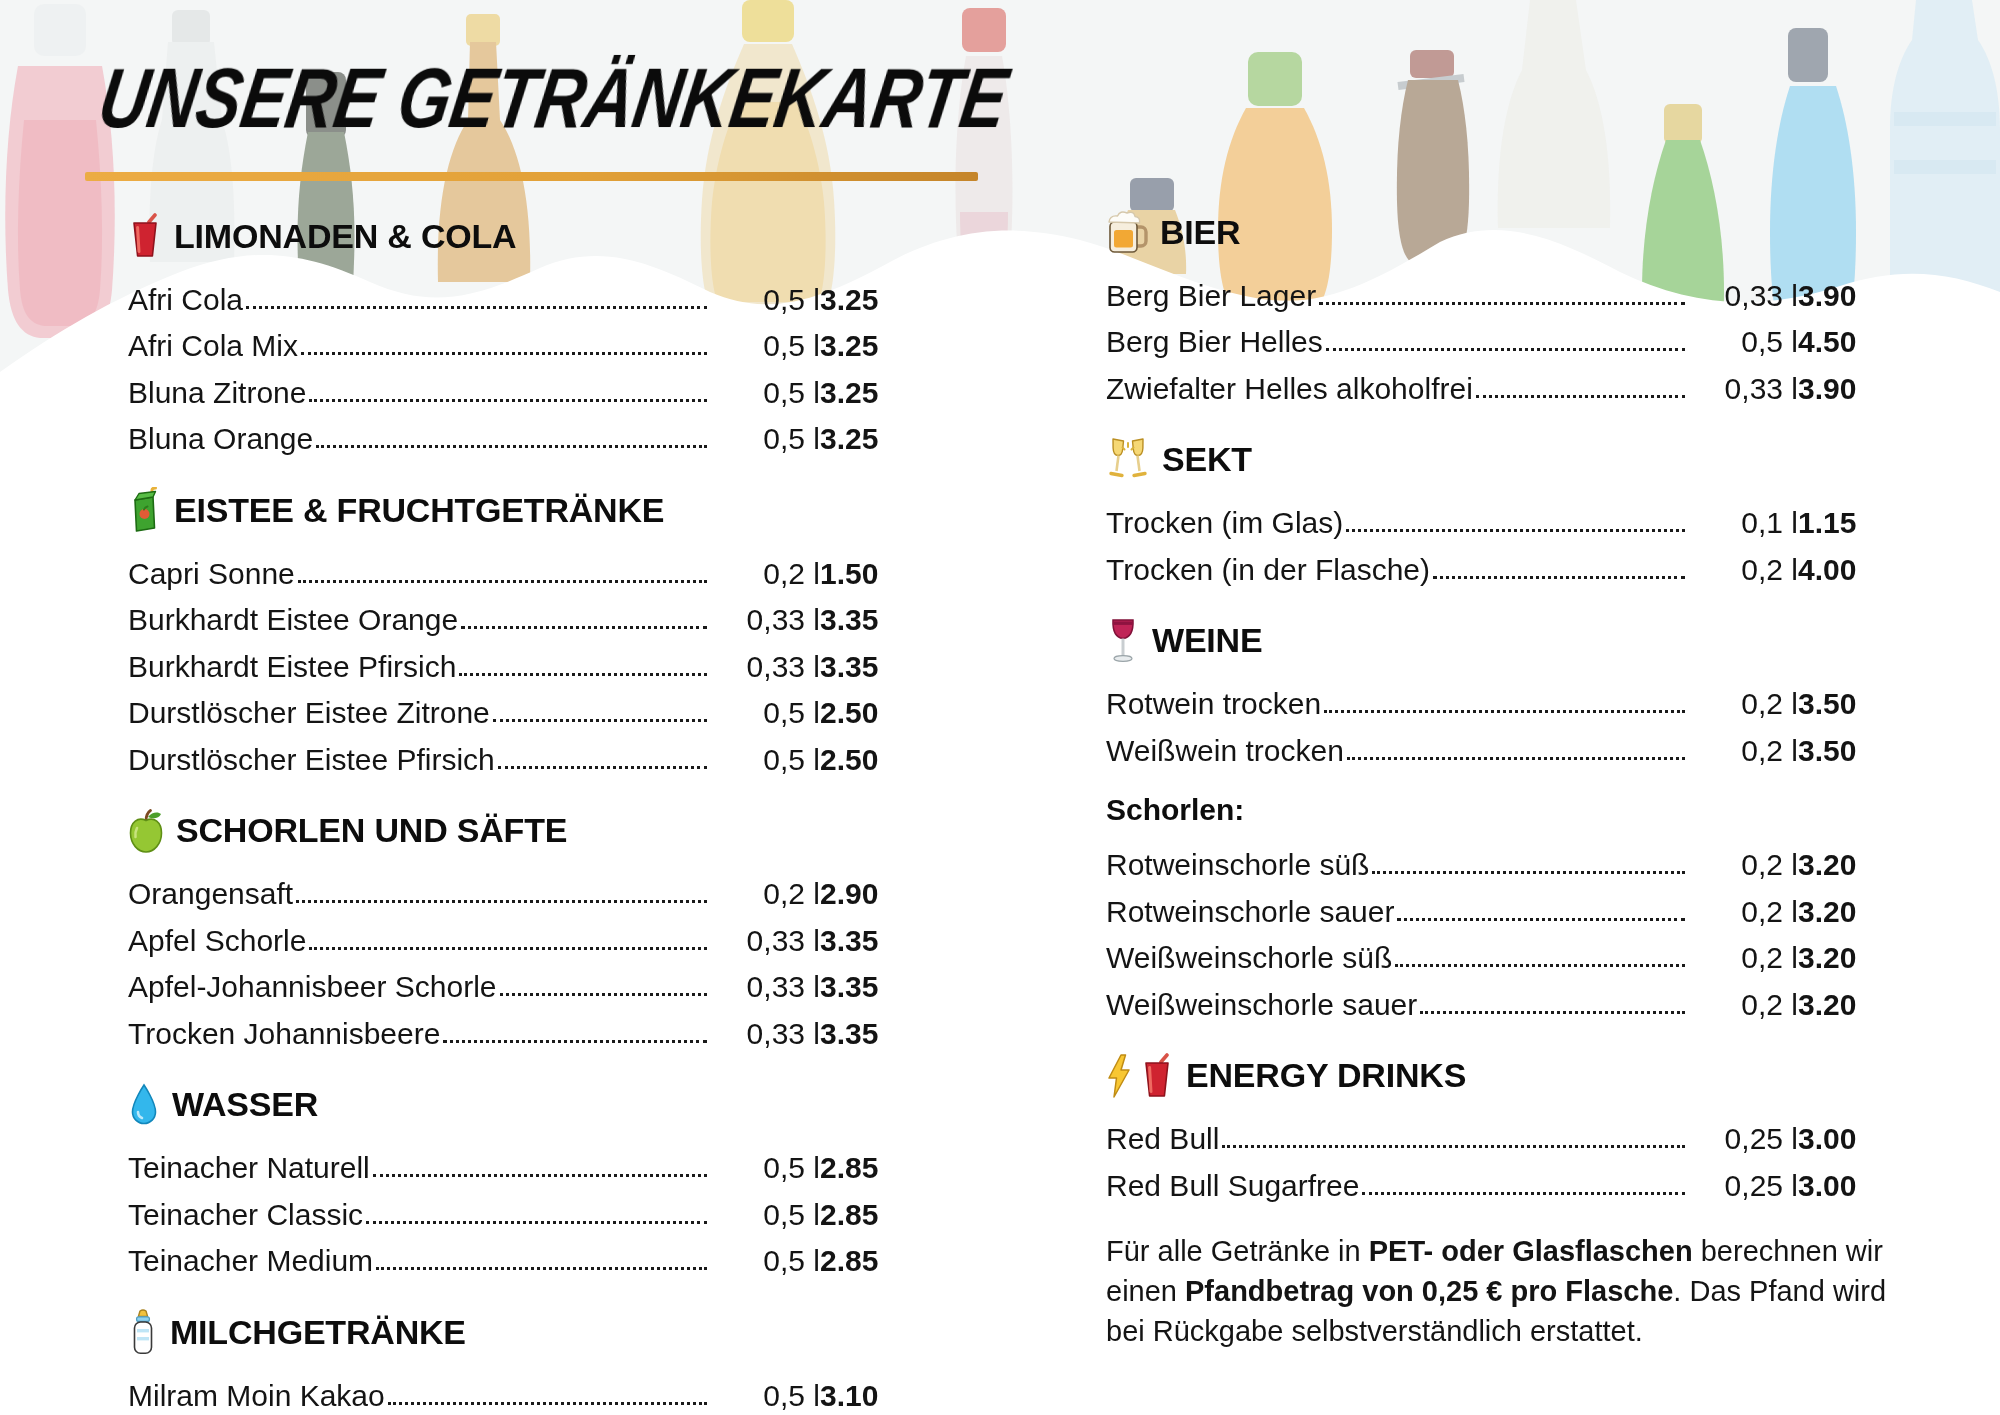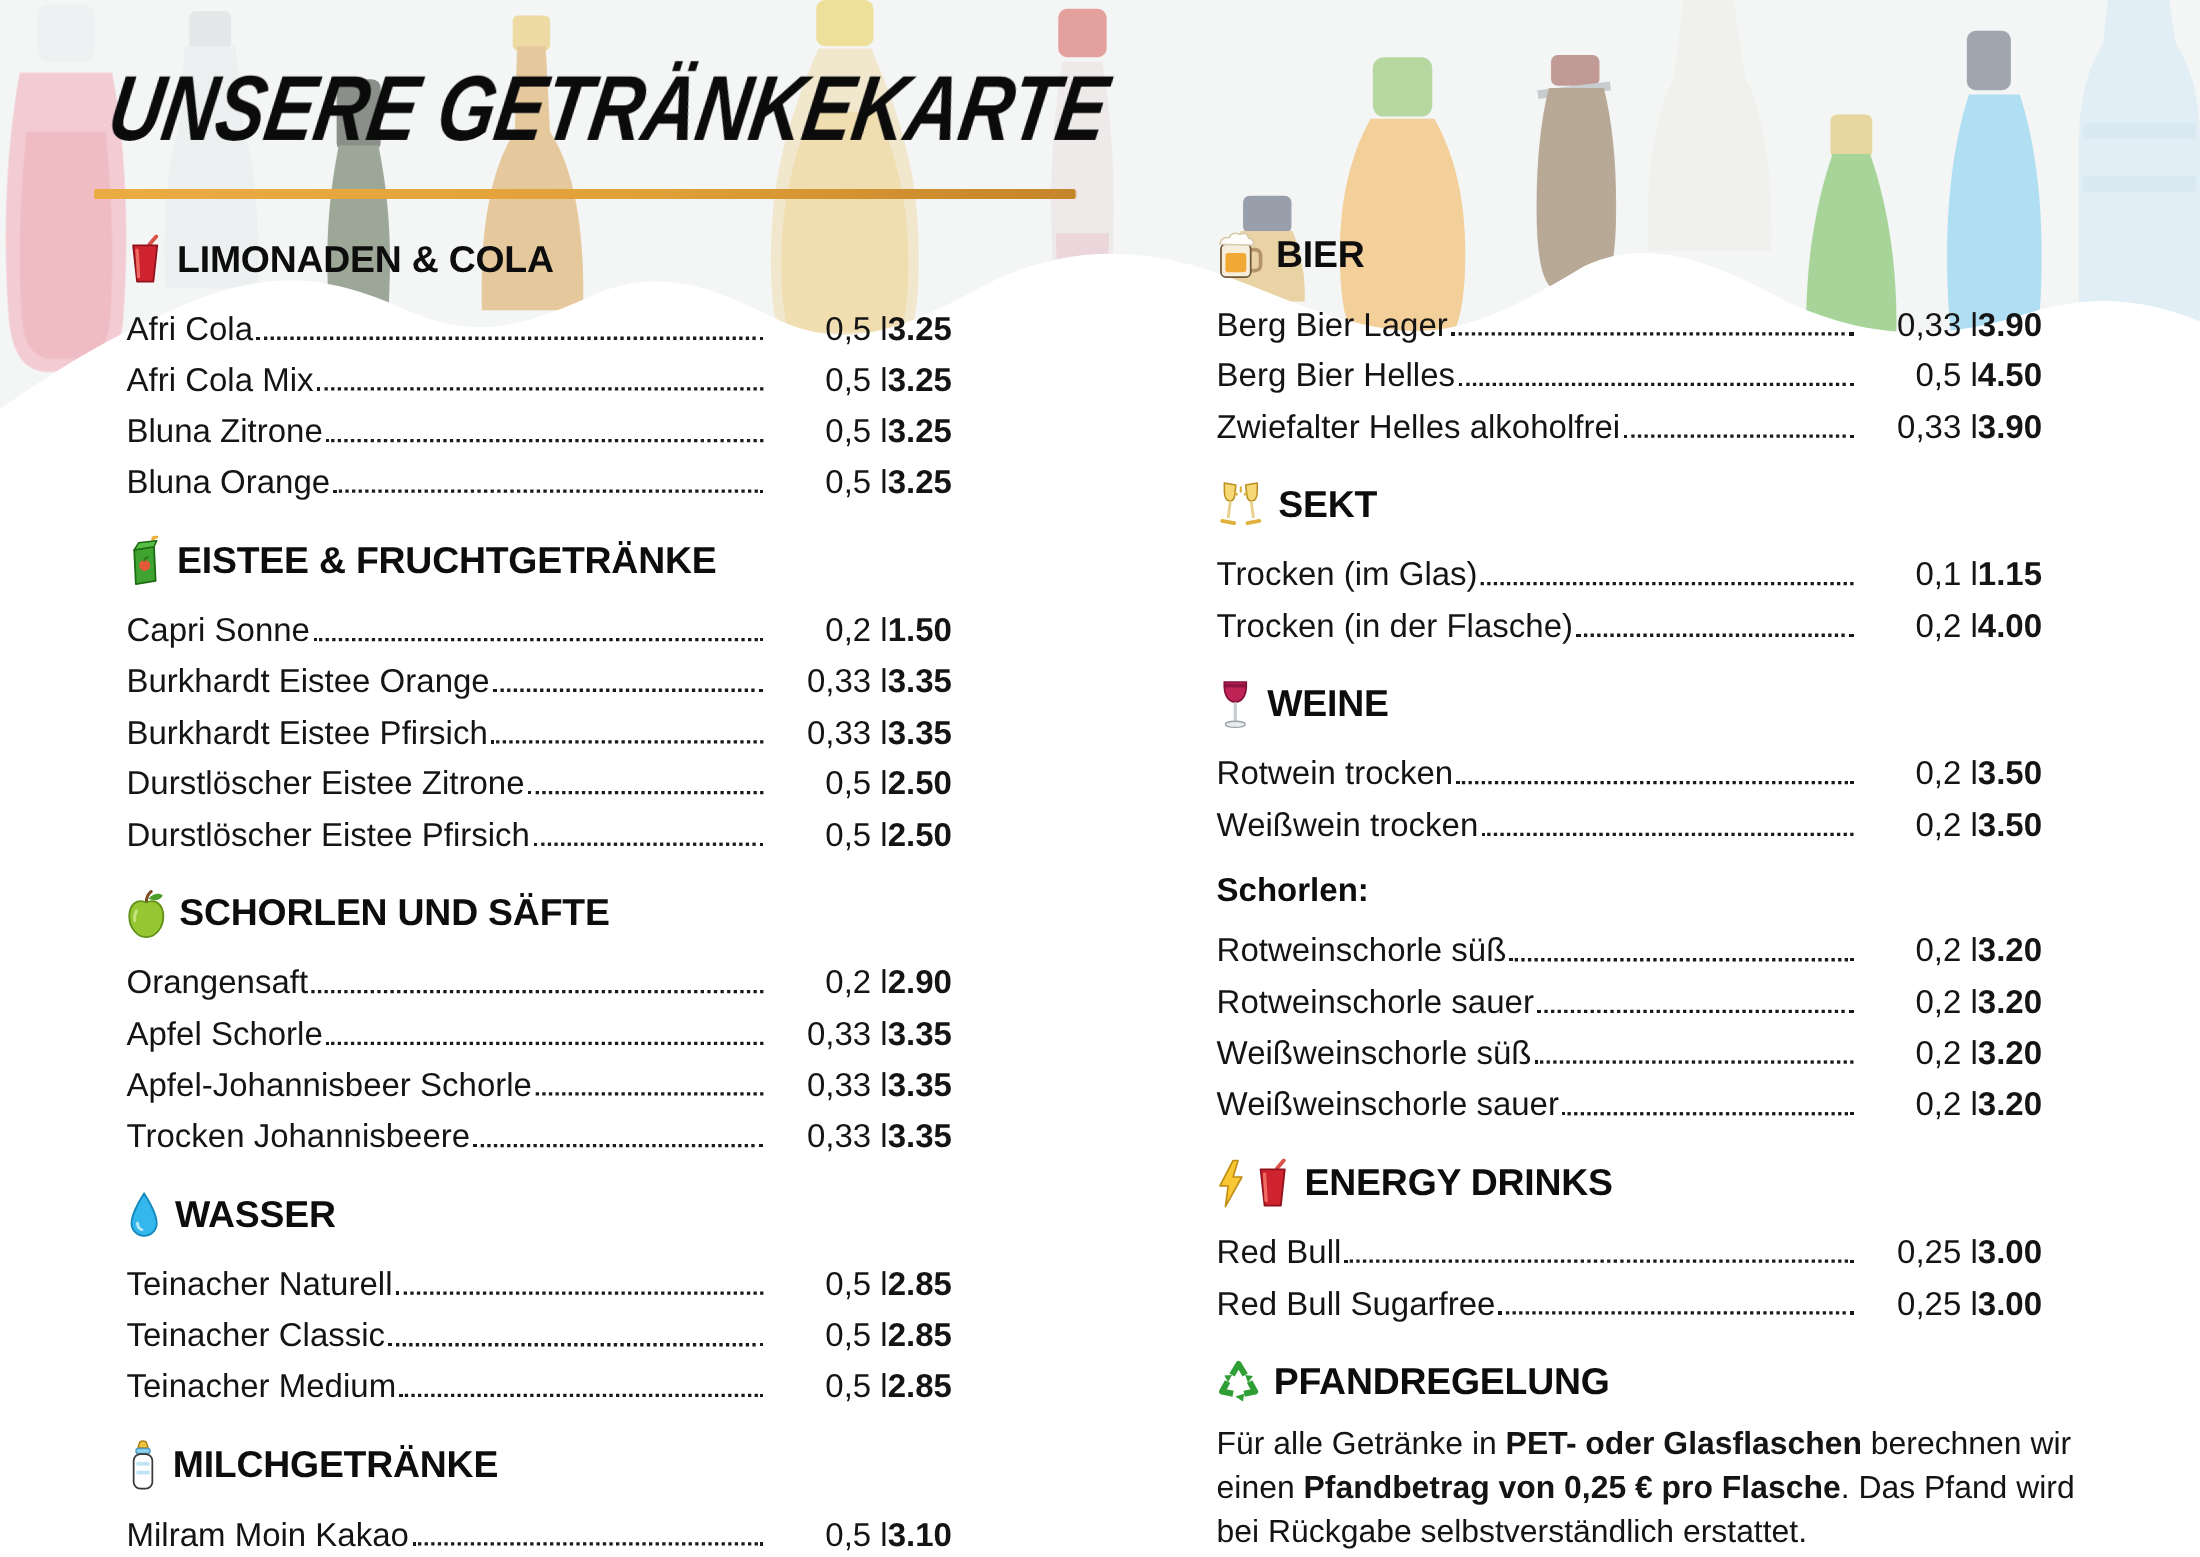--- a/index.html
+++ b/index.html
@@ -17,21 +17,21 @@
     transform:skewX(-9deg) scaleX(0.80);transform-origin:left top;
   }
   .title-underline{
     position:absolute;left:85px;top:172px;width:893px;height:9px;
     background:linear-gradient(90deg,#ecac44 0%,#e2a138 55%,#c5852a 100%);
     border-radius:2px;
   }
 
   
   .col{position:absolute;width:782px;}
-  .col-left{left:115px;top:210px;}
+  .col-left{left:128px;top:210px;}
   .col-right{left:1106px;top:206px;}
 
   .section{margin-top:28px;}
   .section:first-child{margin-top:0;}
   .section.sub{margin-top:20px;}
 
   .sec-header{display:flex;align-items:center;gap:12px;margin-bottom:8px;height:52px;}
   .sec-header .icon{display:flex;align-items:center;flex:0 0 auto;}
   .sec-header .icon + .icon{margin-left:-4px;}
   .sec-title{font-size:34px;font-weight:700;color:#0d0d0d;letter-spacing:-0.2px;white-space:nowrap;}
@@ -437,34 +437,17 @@
           <span class="price">3.00</span>
         </div>
         <div class="row">
           <span class="iname">Red Bull Sugarfree</span>
           <span class="dots"></span>
           <span class="vol">0,25 l</span>
           <span class="price">3.00</span>
         </div>
       </section>
       <section class="section">
-        <div class="sec-header">
-          <span class="icon">
-            <svg width="40" height="46" viewBox="0 0 40 46">
-              <g fill="none" stroke="#2f9f35" stroke-width="5.5" stroke-linejoin="round">
-                <path d="M14 16 L20 6 L26 16"></path>
-                <path d="M30 22 L35 31 L25 33"></path>
-                <path d="M10 22 L5 31 L15 33"></path>
-              </g>
-              <g fill="#2f9f35">
-                <path d="M26 16 l7 1 l-4.5 6 Z"></path>
-                <path d="M25 33 l-1 7 l-7 -4.5 Z"></path>
-                <path d="M14 16 l-7 0.5 l3.5 6 Z"></path>
-              </g>
-            </svg>
-          </span>
-          <span class="sec-title">PFANDREGELUNG</span>
-        </div>
         <p class="note"><span>Für alle Getränke in </span><span class="b">PET- oder Glasflaschen</span><span> berechnen wir einen </span><span class="b">Pfandbetrag von 0,25 € pro Flasche</span><span>. Das Pfand wird bei Rückgabe selbstverständlich erstattet.</span></p>
       </section>
     </div>
 
 </div>
 
 </body></html>

